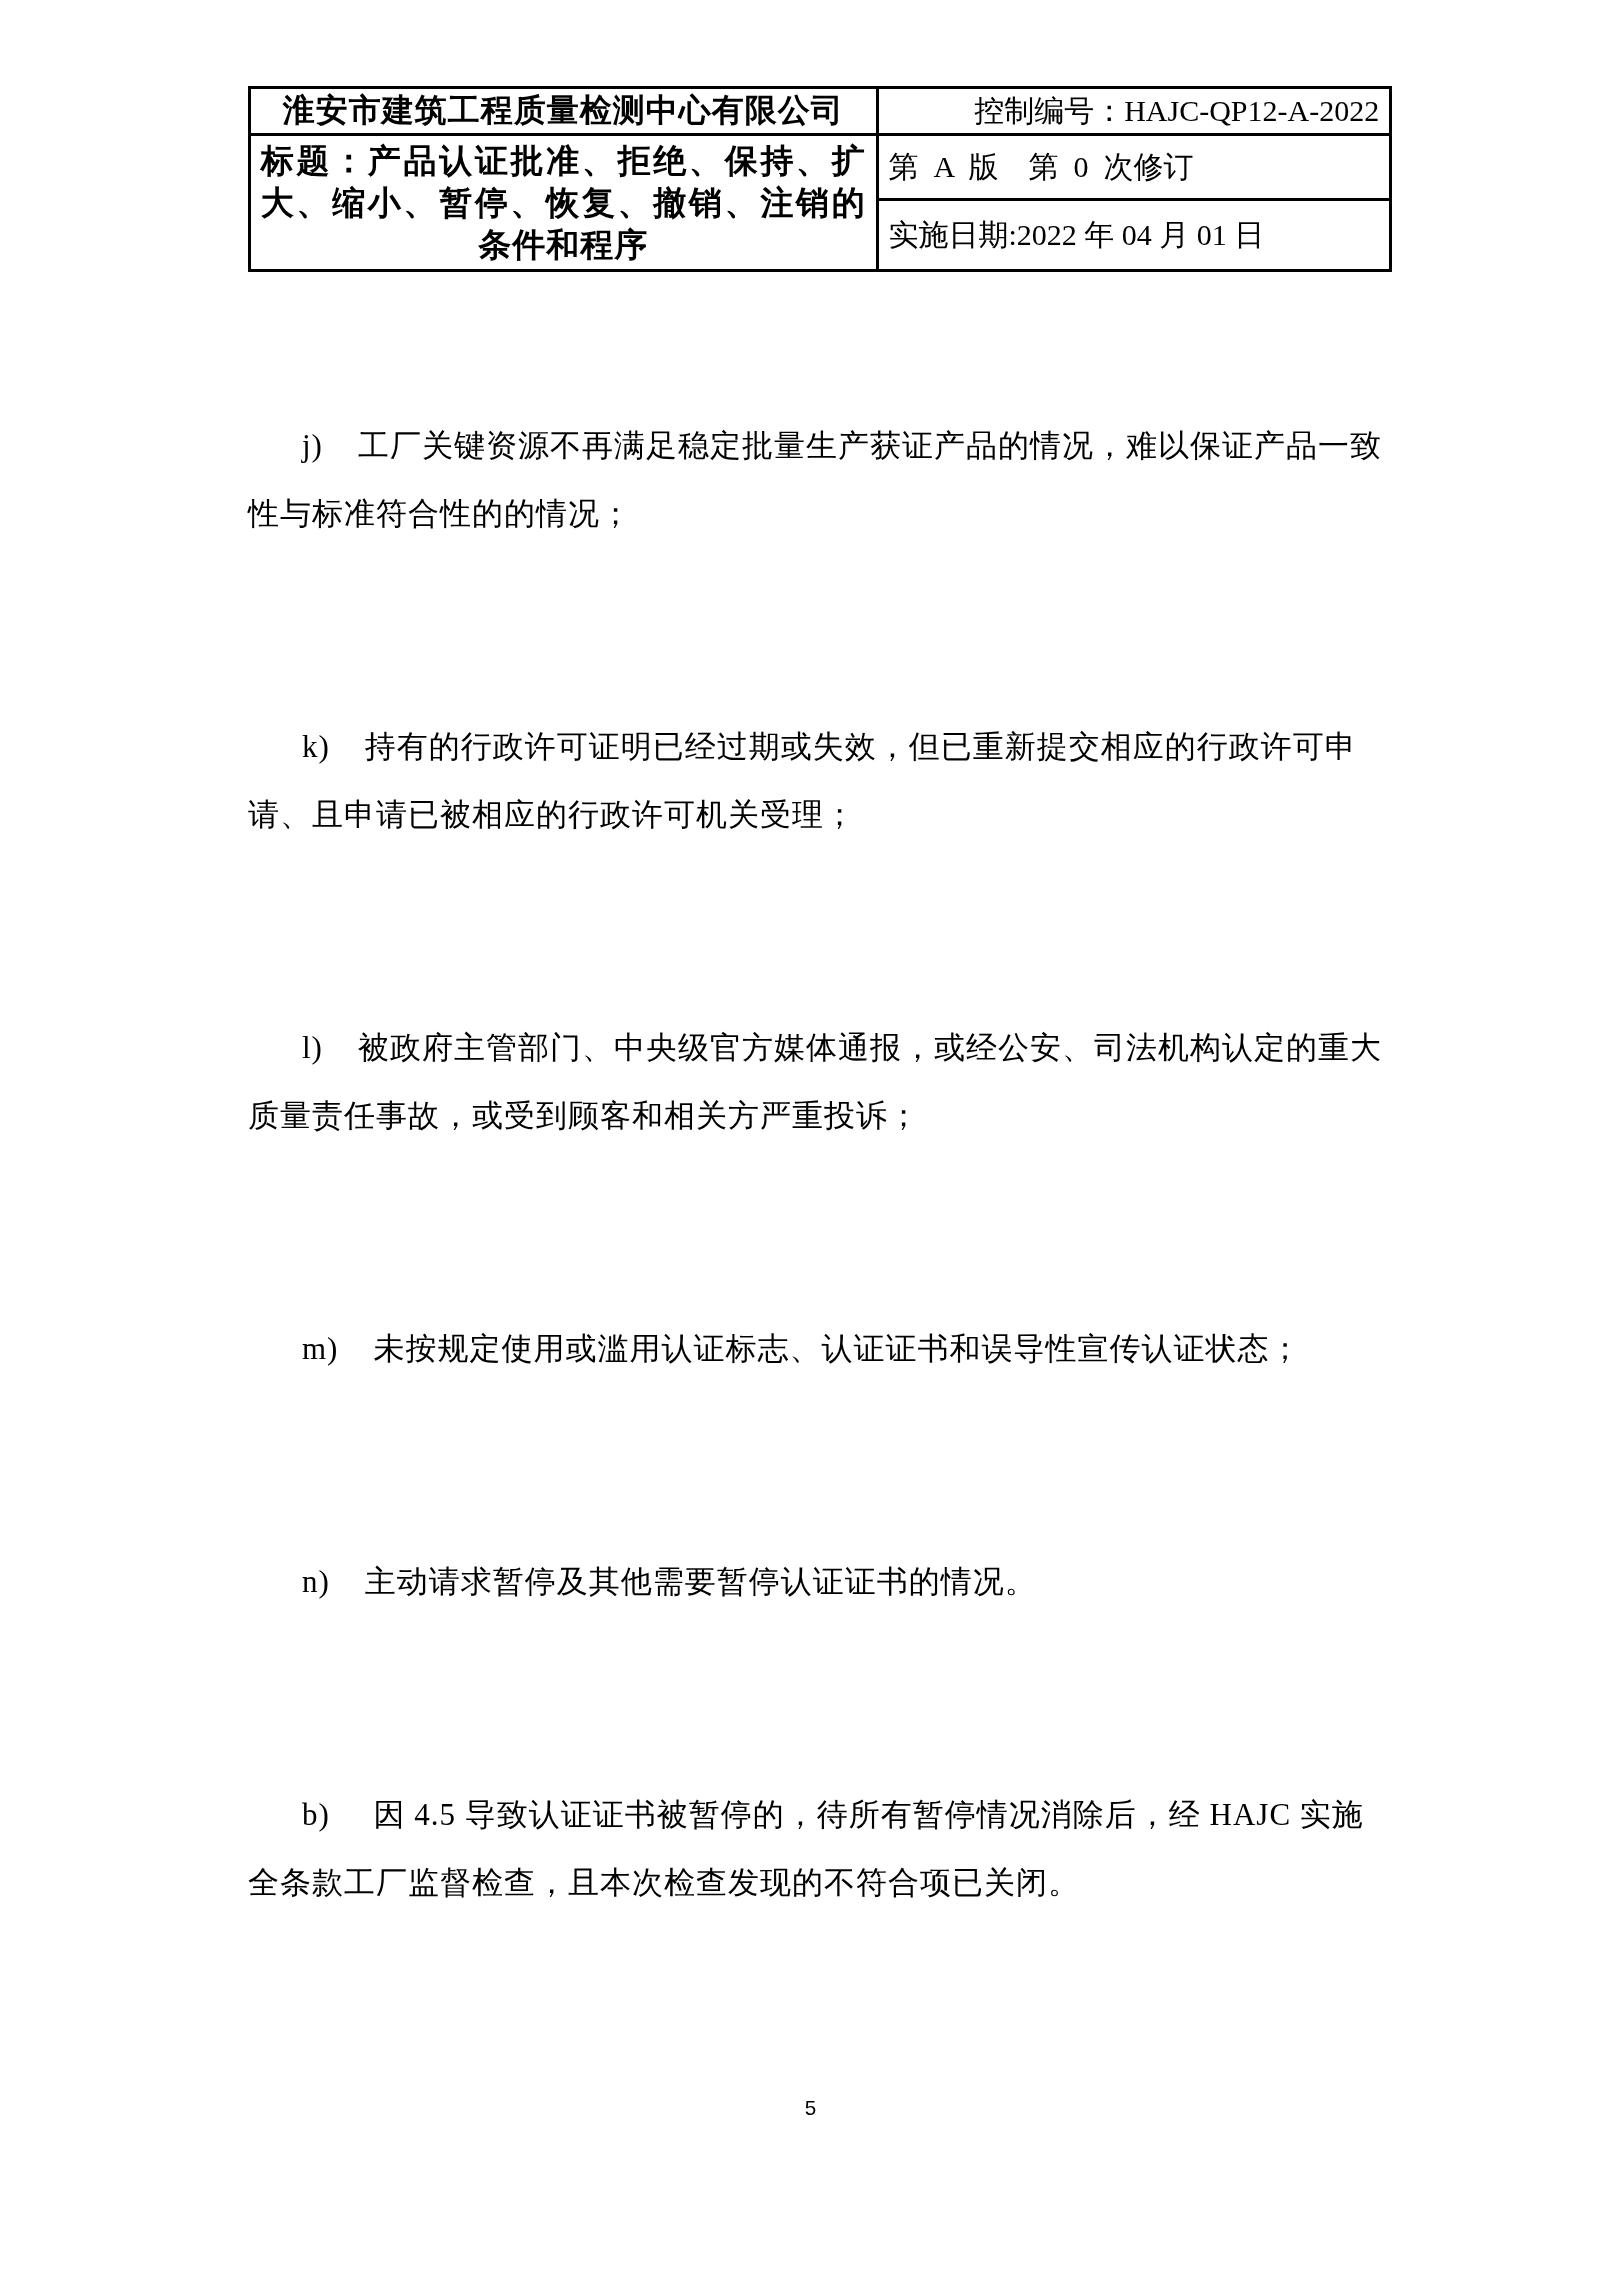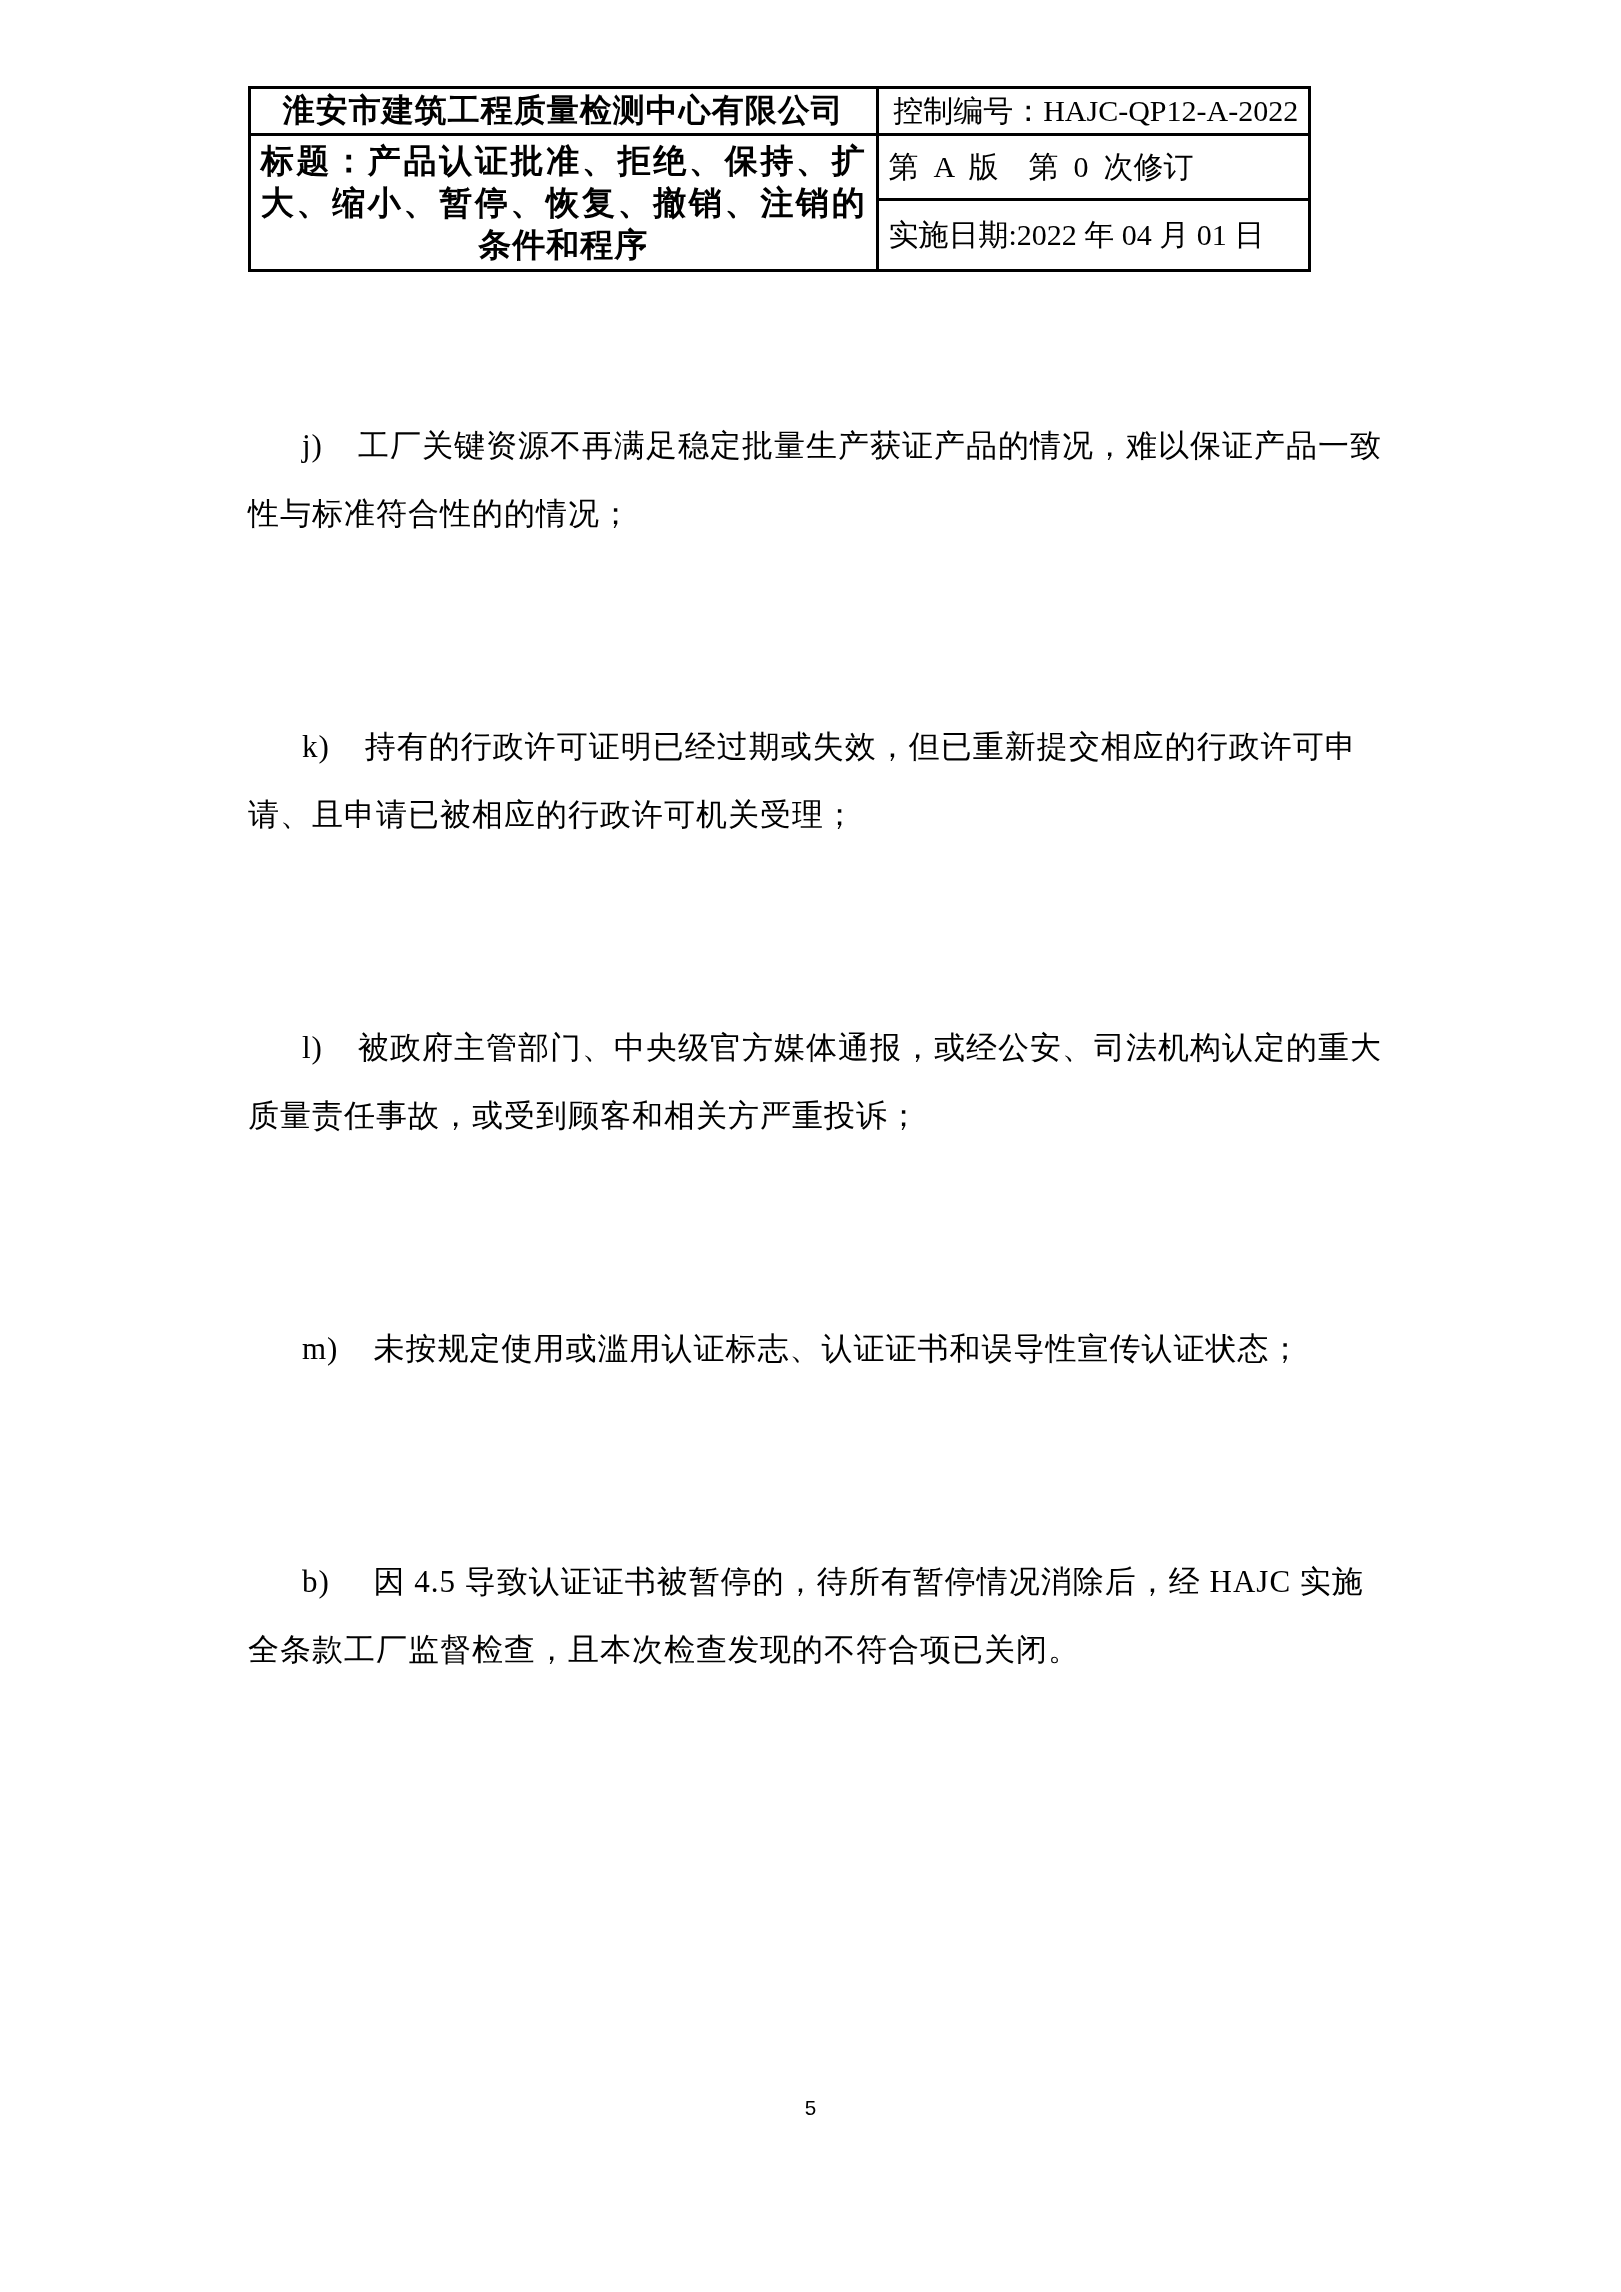--- a/index.html
+++ b/index.html
@@ -10,21 +10,21 @@
     margin:0 auto;
     background:#ffffff;
     color:#000000;
     overflow:hidden;
     font-family:"Liberation Serif","DejaVu Serif",serif;
   }
   
   table.hdr{
     position:absolute;
     left:248px;top:86px;
-    width:1063px;
+    width:1144px;
     border-collapse:collapse;
     table-layout:fixed;
   }
   table.hdr td{
     border:3.9px solid #000;
     padding:0 9.8px;
     white-space:pre-wrap;
     overflow:hidden;
   }
   td.c-company{
@@ -93,20 +93,21 @@
       <td class="c-date">实施日期:2022 年 04 月 01 日</td>
     </tr>
   </tbody>
     </table>
 
   <div class="doc-body">
     <p class="p-item">j)    工厂关键资源不再满足稳定批量生产获证产品的情况，难以保证产品一致性与标准符合性的的情况；</p>
     <p class="p-item">k)    持有的行政许可证明已经过期或失效，但已重新提交相应的行政许可申请、且申请已被相应的行政许可机关受理；</p>
     <p class="p-item">l)    被政府主管部门、中央级官方媒体通报，或经公安、司法机构认定的重大质量责任事故，或受到顾客和相关方严重投诉；</p>
     <p class="p-item">m)    未按规定使用或滥用认证标志、认证证书和误导性宣传认证状态；</p>
+    <p class="p-item">n)    主动请求暂停及其他需要暂停认证证书的情况。</p>
     <p class="p-item">b)     因 4.5 导致认证证书被暂停的，待所有暂停情况消除后，经 HAJC 实施全条款工厂监督检查，且本次检查发现的不符合项已关闭。</p>
     
     
     
     
     
     
     
   </div>
 

